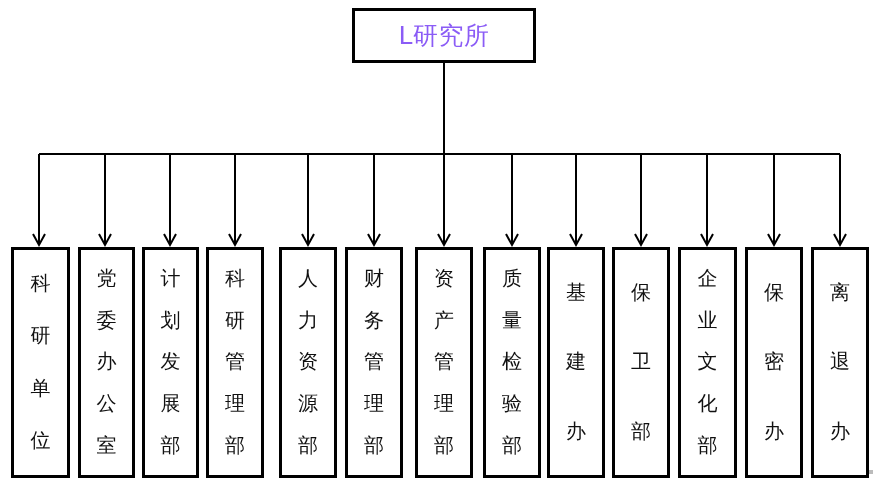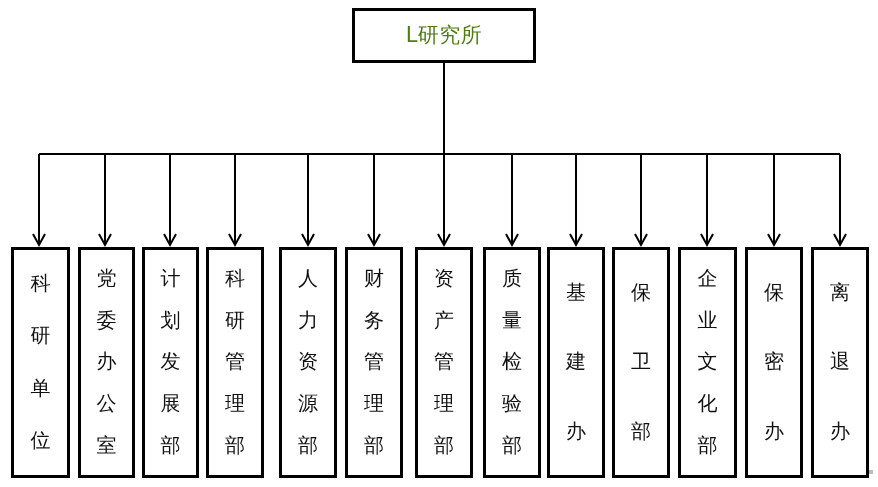--- a/index.html
+++ b/index.html
@@ -22,23 +22,23 @@
   .root-node {
     position: absolute;
     box-sizing: border-box;
     border: 3px solid #000000;
     background: #ffffff;
     display: flex;
     align-items: center;
     justify-content: center;
   }
   .root-label {
-    font-size: 21px;
+    font-size: 25px;
     line-height: 1;
-    color: #4d7c0f;
+    color: #8b5cf6;
     letter-spacing: 0.5px;
     white-space: nowrap;
   }
   
   #connectors {
     position: absolute;
     left: 0;
     top: 0;
     width: 878px;
     height: 487px;

